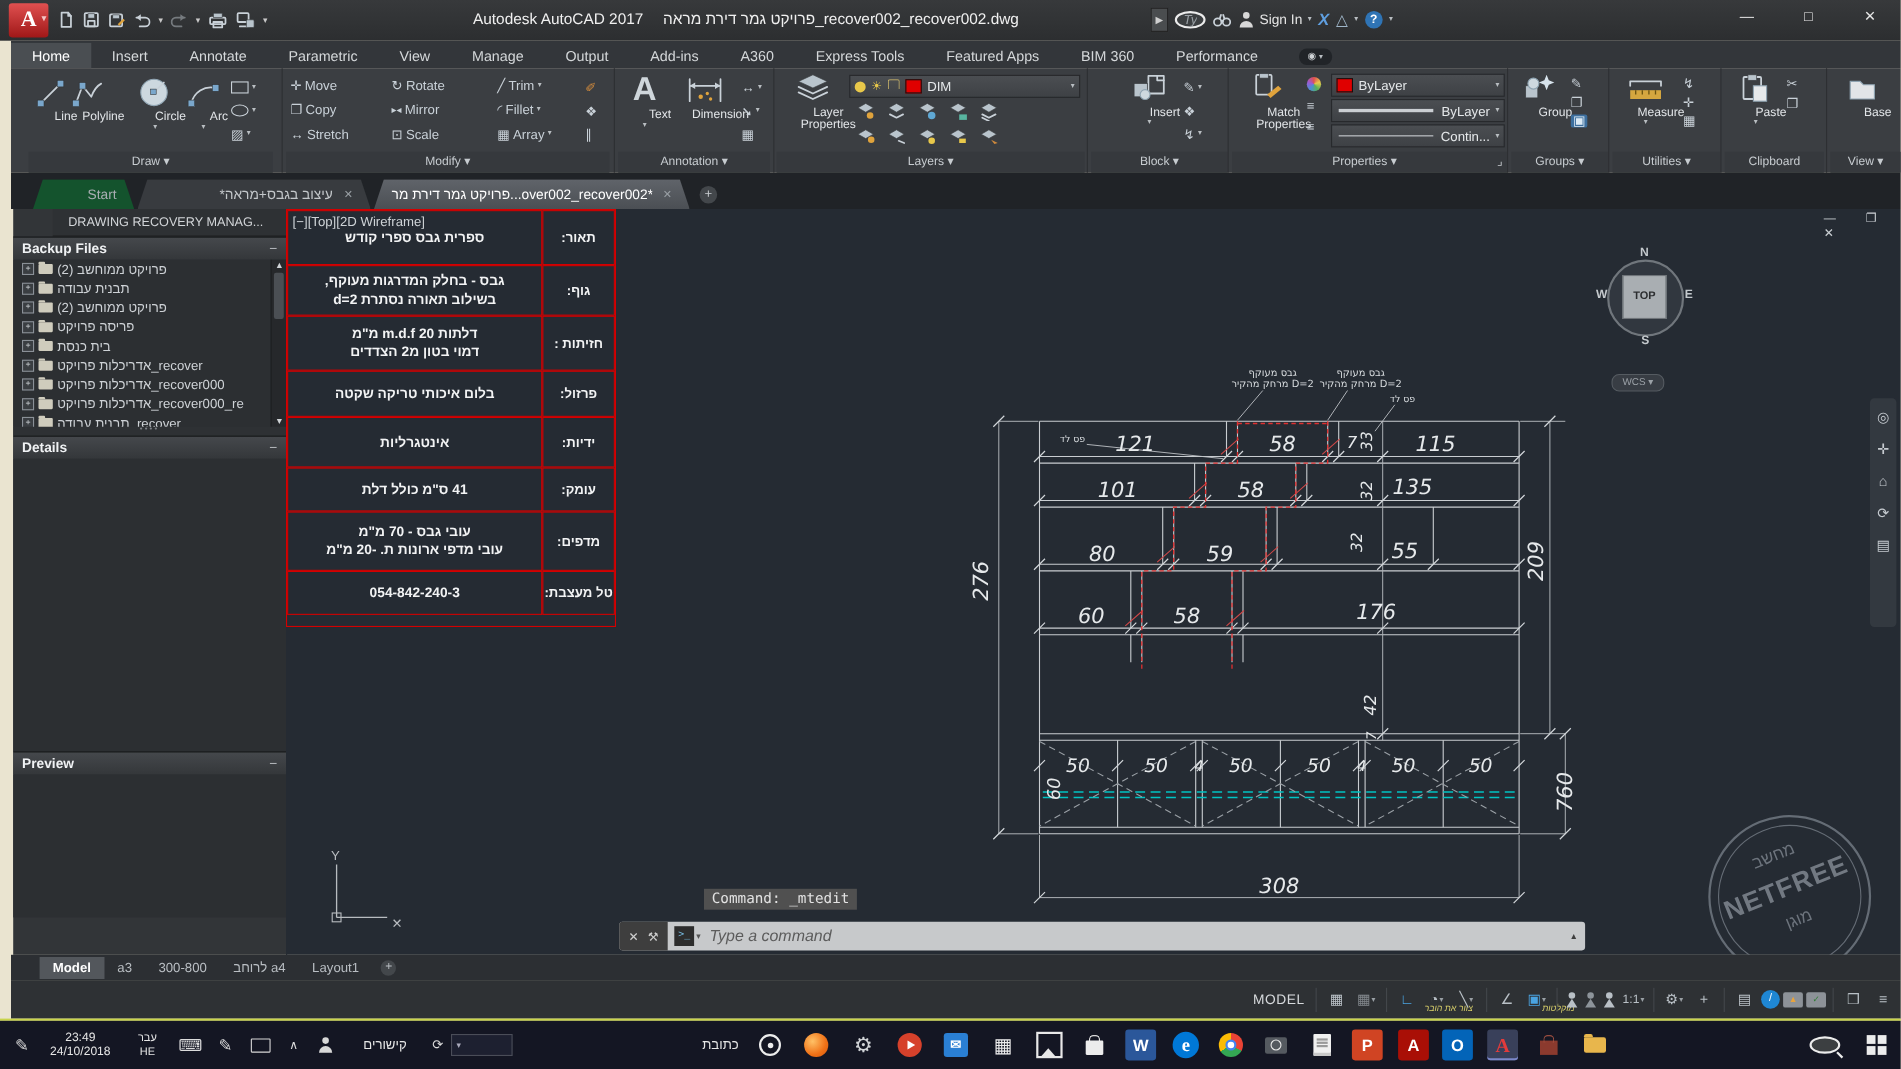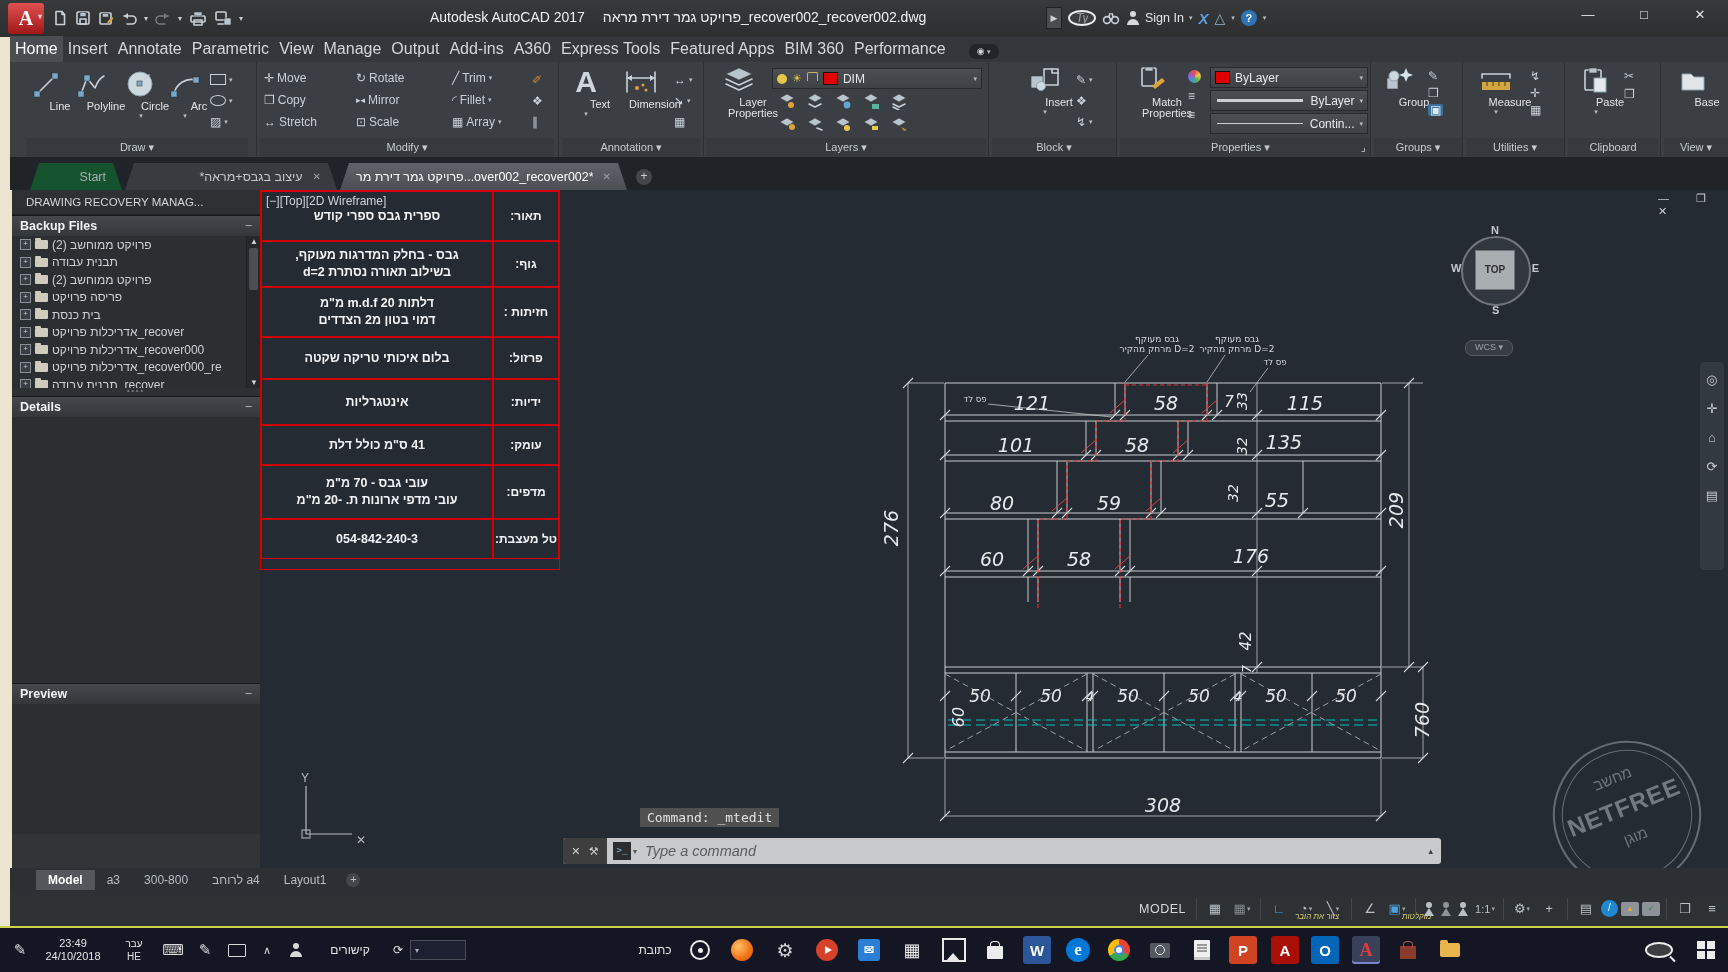--- a/index.html
+++ b/index.html
@@ -24,21 +24,21 @@
   .ic-search::placeholder{color:#9aa0a5;}
   .signin{display:flex;align-items:center;gap:5px;font-size:12.5px;color:#e4e4e4;}
   .xchg{color:#5f9fe0;font-weight:bold;font-size:15px;font-style:italic;}
   .a360{color:#9fb6c9;font-size:14px;}
   .help{width:16px;height:16px;border-radius:50%;background:#2f74b5;color:#fff;font-size:11px;text-align:center;line-height:16px;font-weight:bold;}
   .winctl{top:0;left:1560px;width:168px;height:30px;display:flex;color:#e8e8e8;font-size:13px;}
   .winctl div{width:56px;text-align:center;line-height:30px;}
 
   
   #tabrow{left:10px;top:37px;width:1718px;height:25px;background:#33363a;display:flex;align-items:flex-end;}
-  .rtab{padding:4px 5px;font-size:16px;color:#d5d8da;}
+  .rtab{padding:4px 19px;font-size:13px;color:#d5d8da;}
   .rtab.active{background:#4a4e52;color:#fff;}
   .cam{margin-left:18px;margin-bottom:3px;width:30px;height:15px;background:#212428;border-radius:7px;
     color:#cfd3d6;font-size:9px;text-align:center;line-height:14px;}
 
   
   #ribbon{left:10px;top:62px;width:1718px;height:95px;background:#3b3e42;}
   .psep{top:0;width:1px;height:95px;background:#2d2f32;}
   .pfoot{top:76px;height:19px;font-size:11px;color:#c7ccd0;text-align:center;line-height:19px;background:#36393d;}
   .bigbtn{display:flex;flex-direction:column;align-items:center;font-size:11px;color:#e2e5e8;gap:1px;}
   .bigbtn .lbl{line-height:11px;text-align:center;margin-left:28px;}
@@ -59,21 +59,21 @@
     background:#383b3f;clip-path:polygon(9px 0,calc(100% - 9px) 0,100% 100%,0 100%);margin-right:3px;}
   .ftab.start{background:#14532d;color:#a8adb2;width:60px;justify-content:flex-end;}
   .ftab.active{background:linear-gradient(#60646a,#4b4f54);color:#fff;}
   .ftab .x{margin-left:10px;font-size:10px;color:#9aa0a5;}
   .fplus{width:16px;height:16px;border-radius:50%;background:#43474b;color:#c9ced2;font-size:12px;text-align:center;line-height:15px;margin:0 0 5px 6px;}
 
   
   #main{left:0;top:190px;width:1728px;height:678px;}
   
   #palette{left:12px;top:0;width:248px;height:678px;background:#323538;border-right:1px solid #1c1e20;font-size:12px;}
-  .pal-title{height:24px;line-height:24px;color:#d2d5d8;padding-left:14px;font-size:11.5px;background:#2e3134;border-bottom:1px solid #202224;}
+  .pal-title{height:24px;line-height:24px;color:#d2d5d8;padding-left:14px;font-size:11.5px;background:#2e3134;border-bottom:1px solid #202224;margin-left:36px;}
   .pal-head{height:20px;background:linear-gradient(#45484c,#34373a);color:#f0f2f4;font-weight:bold;
     font-size:12.5px;line-height:20px;padding:0 8px;display:flex;justify-content:space-between;border-top:1px solid #17191b;}
   .pal-head .minus{color:#b8bcc0;font-weight:normal;}
   #tree{position:relative;height:152px;overflow:hidden;background:#2c2f32;}
   .titem{display:flex;align-items:center;height:17.5px;gap:4px;padding-left:8px;color:#ced2d6;}
   .plusbox{width:9px;height:9px;border:1px solid #8a9097;font-size:8px;line-height:8px;text-align:center;color:#cdd2d6;background:#3a3e42;}
   .folder{width:13px;height:9px;background:#cfccbd;border-radius:1px;position:relative;}
   .folder:before{content:"";position:absolute;left:0;top:-2px;width:6px;height:2px;background:#cfccbd;border-radius:1px 1px 0 0;}
   .tlabel{white-space:nowrap;}
   #vsb{position:absolute;right:0;top:0;width:13px;height:152px;background:#26282b;border-left:1px solid #1d1f21;
@@ -295,21 +295,21 @@
   <div id="ribbon" class="abs">
 
     <div class="abs bigbtn" style="left:16px;top:6px;width:40px">
       <svg width="30" height="32">
           <path class="st" d="M6 26 L24 8"></path>
           <rect class="grip" x="3" y="23" width="6" height="6"></rect>
           <rect class="grip" x="21" y="5" width="6" height="6"></rect>
         </svg>
       <span class="lbl">Line</span>
     </div>
-    <div class="abs bigbtn" style="left:58px;top:6px;width:48px">
+    <div class="abs bigbtn" style="left:46px;top:6px;width:48px">
       <svg width="30" height="32">
           <path class="st" d="M4 26 L10 10 L18 20 C21 12 25 9 27 8"></path>
           <rect class="grip" x="1" y="23" width="6" height="6"></rect>
           <rect class="grip" x="7" y="7" width="6" height="6"></rect>
         </svg>
       <span class="lbl">Polyline</span>
     </div>
     <div class="abs bigbtn" style="left:110px;top:6px;width:42px">
       <svg width="34" height="32">
           <circle cx="16" cy="16" r="12" fill="#cdd8df" stroke="#8fa4b2"></circle>

